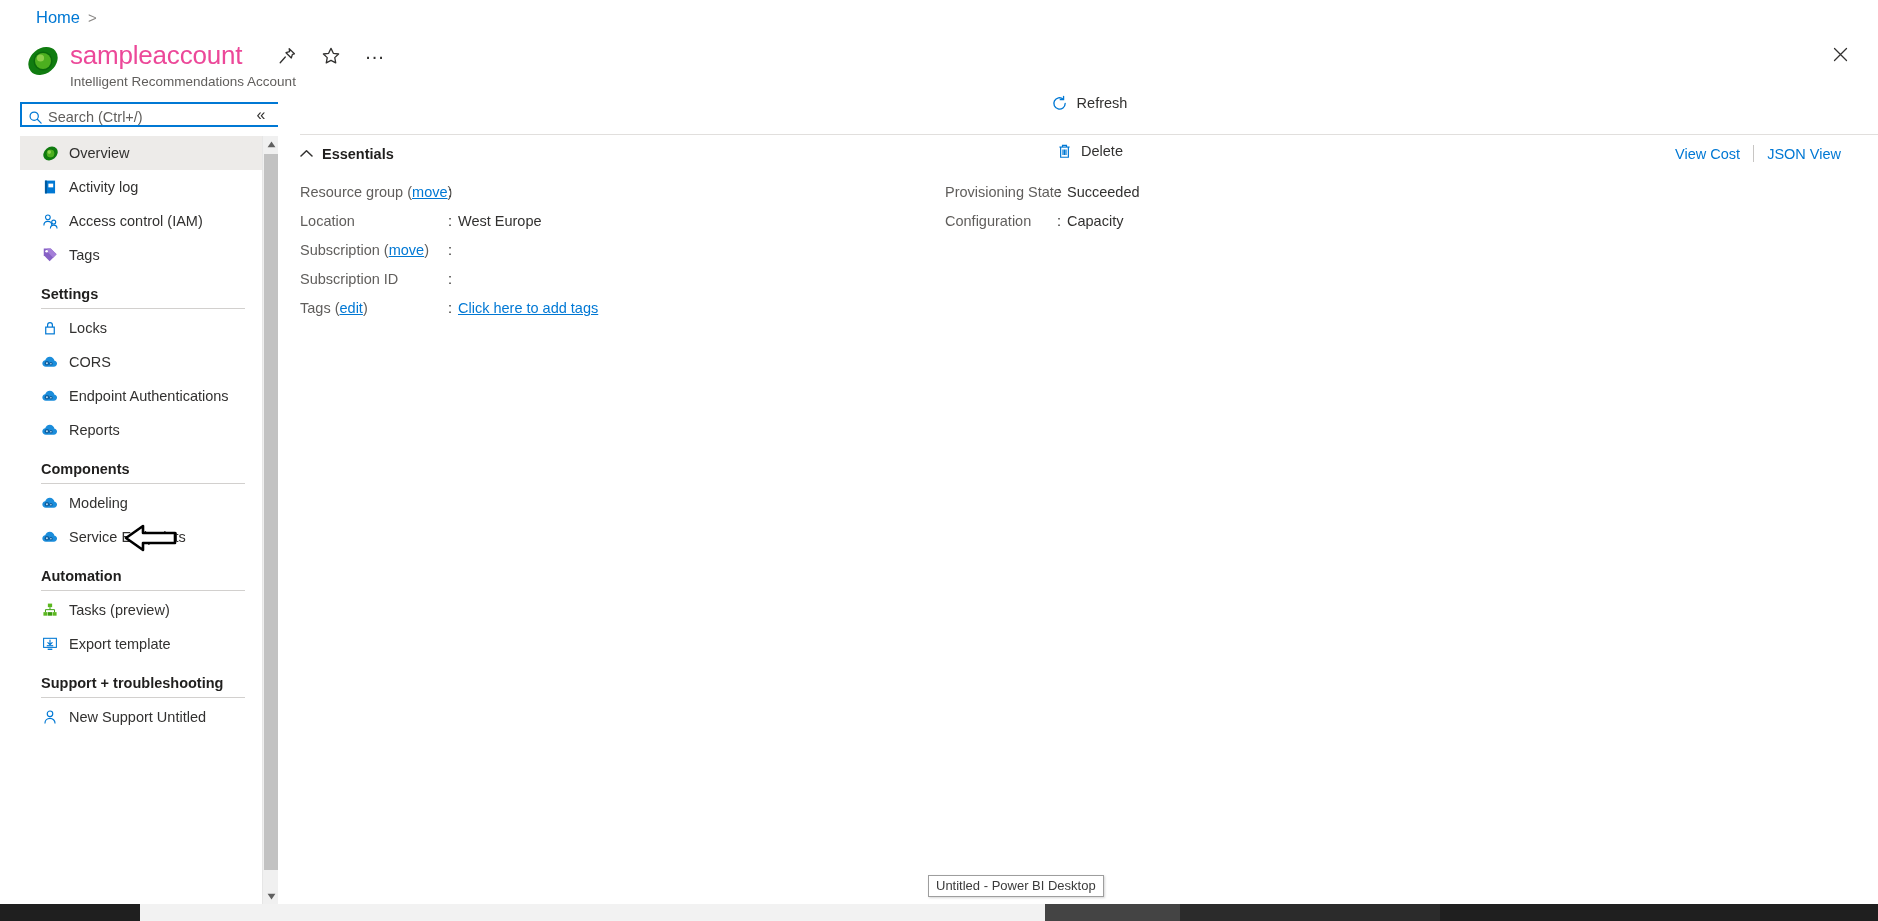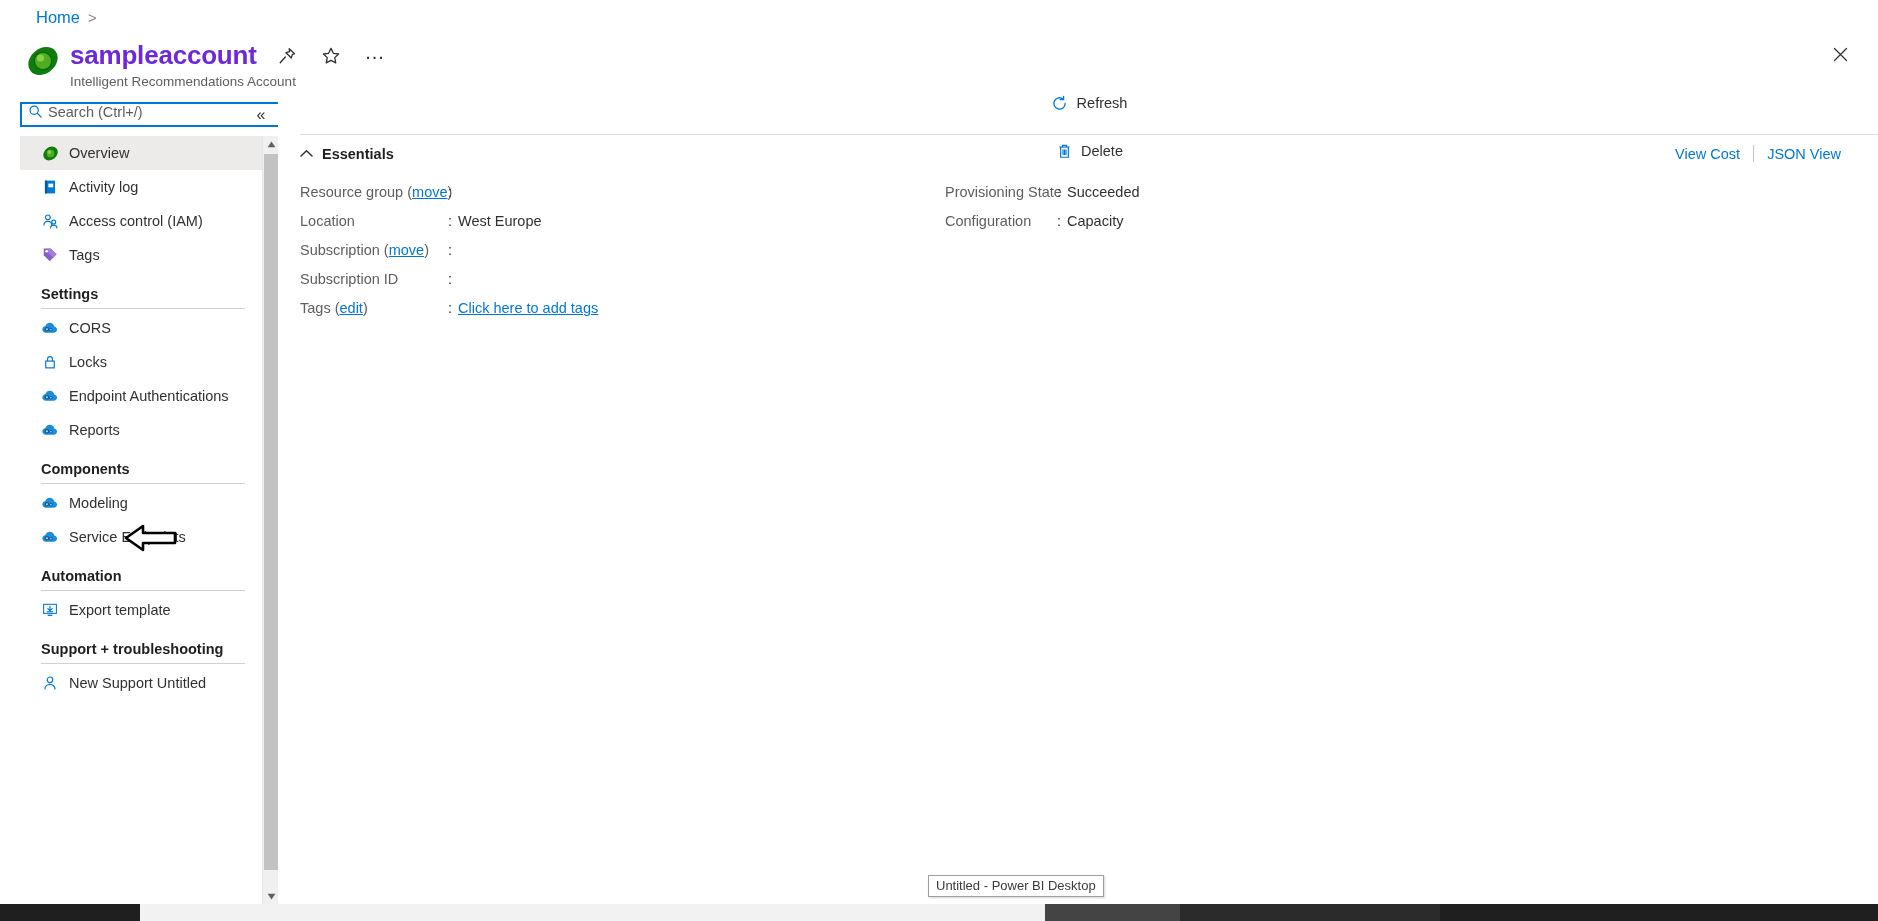--- a/index.html
+++ b/index.html
@@ -41,22 +41,22 @@
     display: flex; align-items: flex-start;
   }
   .res-logo {
     width: 34px; height: 34px;
     margin-top: 6px; margin-right: 10px;
     flex: none;
   }
   .res-titles { display: flex; flex-direction: column; }
   .res-title {
     font-size: 26px;
-    font-weight: 700;
-    color: #6d28d9;
+    font-weight: 400;
+    color: #ec4899;
     line-height: 34px;
     letter-spacing: -0.2px;
   }
   .res-sub {
     font-size: 13.5px;
     color: #605e5c;
     margin-top: 2px;
   }
   .hdr-actions {
     position: absolute;
@@ -84,21 +84,21 @@
     cursor: pointer;
   }
 
   
   .search-wrap {
     position: absolute;
     left: 20px; top: 102px;
     width: 266px; height: 25px;
     border: 2px solid #0078d4;
     background: #fff;
-    display: flex; align-items: flex-start;
+    display: flex; align-items: flex-end;
     padding: 0 6px;
   }
   .search-icon { flex: none; margin-right: 5px; }
   .search-input {
     border: none; outline: none;
     font-family: "Liberation Sans", sans-serif;
     font-size: 14.5px;
     color: #605e5c;
     width: 100%;
     background: transparent;
@@ -414,41 +414,41 @@
             </svg>
           </span>
           <span class="nav-label">Tags</span>
         </div>
         <div class="nav-group">
           <div class="nav-group-title">Settings</div>
           <div class="nav-group-rule"></div>
         </div>
         <div class="nav-item">
           <span class="nav-ico">
+            <svg xmlns="http://www.w3.org/2000/svg" width="16" height="16" viewBox="0 0 18 18" fill="none" stroke="#0078d4" stroke-width="1.35">
+        <rect x="4.2" y="8" width="9.6" height="7.6"></rect>
+        <path d="M6.3 8 V5.6a2.7 2.7 0 0 1 5.4 0V8"></path>
+            </svg>
+          </span>
+          <span class="nav-label">Locks</span>
+        </div>
+        <div class="nav-item">
+          <span class="nav-ico">
             <svg xmlns="http://www.w3.org/2000/svg" width="18" height="18" viewBox="0 0 20 20">
         <path d="M5.4 15.2c-2.2 0-3.9-1.6-3.9-3.6 0-1.8 1.4-3.3 3.2-3.5.5-2.3 2.6-4 5.1-4 2.6 0 4.8 1.9 5.2 4.4 1.6.2 2.8 1.5 2.8 3.1 0 1.8-1.5 3.6-3.6 3.6z" fill="#1b8ddb"></path>
         <circle cx="6.6" cy="11.4" r="2.5" fill="#0c5d9e"></circle>
         <circle cx="6.6" cy="11.4" r="1.0" fill="#cfe8fa"></circle>
         <circle cx="11.0" cy="12.0" r="2.0" fill="#0c5d9e"></circle>
         <circle cx="11.0" cy="12.0" r="0.8" fill="#cfe8fa"></circle>
             </svg>
           </span>
           <span class="nav-label">CORS</span>
         </div>
         <div class="nav-item">
           <span class="nav-ico">
-            <svg xmlns="http://www.w3.org/2000/svg" width="16" height="16" viewBox="0 0 18 18" fill="none" stroke="#0078d4" stroke-width="1.35">
-        <rect x="4.2" y="8" width="9.6" height="7.6"></rect>
-        <path d="M6.3 8 V5.6a2.7 2.7 0 0 1 5.4 0V8"></path>
-            </svg>
-          </span>
-          <span class="nav-label">Locks</span>
-        </div>
-        <div class="nav-item">
-          <span class="nav-ico">
             <svg xmlns="http://www.w3.org/2000/svg" width="18" height="18" viewBox="0 0 20 20">
         <path d="M5.4 15.2c-2.2 0-3.9-1.6-3.9-3.6 0-1.8 1.4-3.3 3.2-3.5.5-2.3 2.6-4 5.1-4 2.6 0 4.8 1.9 5.2 4.4 1.6.2 2.8 1.5 2.8 3.1 0 1.8-1.5 3.6-3.6 3.6z" fill="#1b8ddb"></path>
         <circle cx="6.6" cy="11.4" r="2.5" fill="#0c5d9e"></circle>
         <circle cx="6.6" cy="11.4" r="1.0" fill="#cfe8fa"></circle>
         <circle cx="11.0" cy="12.0" r="2.0" fill="#0c5d9e"></circle>
         <circle cx="11.0" cy="12.0" r="0.8" fill="#cfe8fa"></circle>
             </svg>
           </span>
           <span class="nav-label">Endpoint Authentications</span>
         </div>
@@ -488,20 +488,32 @@
         <circle cx="6.6" cy="11.4" r="1.0" fill="#cfe8fa"></circle>
         <circle cx="11.0" cy="12.0" r="2.0" fill="#0c5d9e"></circle>
         <circle cx="11.0" cy="12.0" r="0.8" fill="#cfe8fa"></circle>
             </svg>
           </span>
           <span class="nav-label">Service Endpoints</span>
         </div>
         <div class="nav-group">
           <div class="nav-group-title">Automation</div>
           <div class="nav-group-rule"></div>
+        </div>
+        <div class="nav-item">
+          <span class="nav-ico">
+            <svg xmlns="http://www.w3.org/2000/svg" width="16" height="16" viewBox="0 0 18 18">
+        <rect x="6.6" y="1.8" width="4.8" height="4.0" fill="#5cb820"></rect>
+        <rect x="1.6" y="11.4" width="4.6" height="4.0" fill="#5cb820"></rect>
+        <rect x="6.7" y="11.4" width="4.6" height="4.0" fill="#3a9c0f"></rect>
+        <rect x="11.8" y="11.4" width="4.6" height="4.0" fill="#5cb820"></rect>
+        <path d="M9 5.8 V8.6 M3.9 11.4 V8.6 H14.1 V11.4" stroke="#3a9c0f" stroke-width="1.1" fill="none"></path>
+            </svg>
+          </span>
+          <span class="nav-label">Tasks (preview)</span>
         </div>
         <div class="nav-item">
           <span class="nav-ico">
             <svg xmlns="http://www.w3.org/2000/svg" width="16" height="16" viewBox="0 0 18 18">
         <rect x="1.8" y="2.6" width="14.4" height="10.2" fill="none" stroke="#0078d4" stroke-width="1.2"></rect>
         <rect x="6.4" y="14.2" width="5.2" height="1.5" fill="#0078d4"></rect>
         <path d="M9 4.6 V9.4 M6.6 7.4 L9 9.8 L11.4 7.4" stroke="#0078d4" stroke-width="1.3" fill="none" stroke-linecap="round"></path>
         <rect x="5.4" y="10.3" width="7.2" height="1.3" fill="#0078d4"></rect>
             </svg>
           </span>

